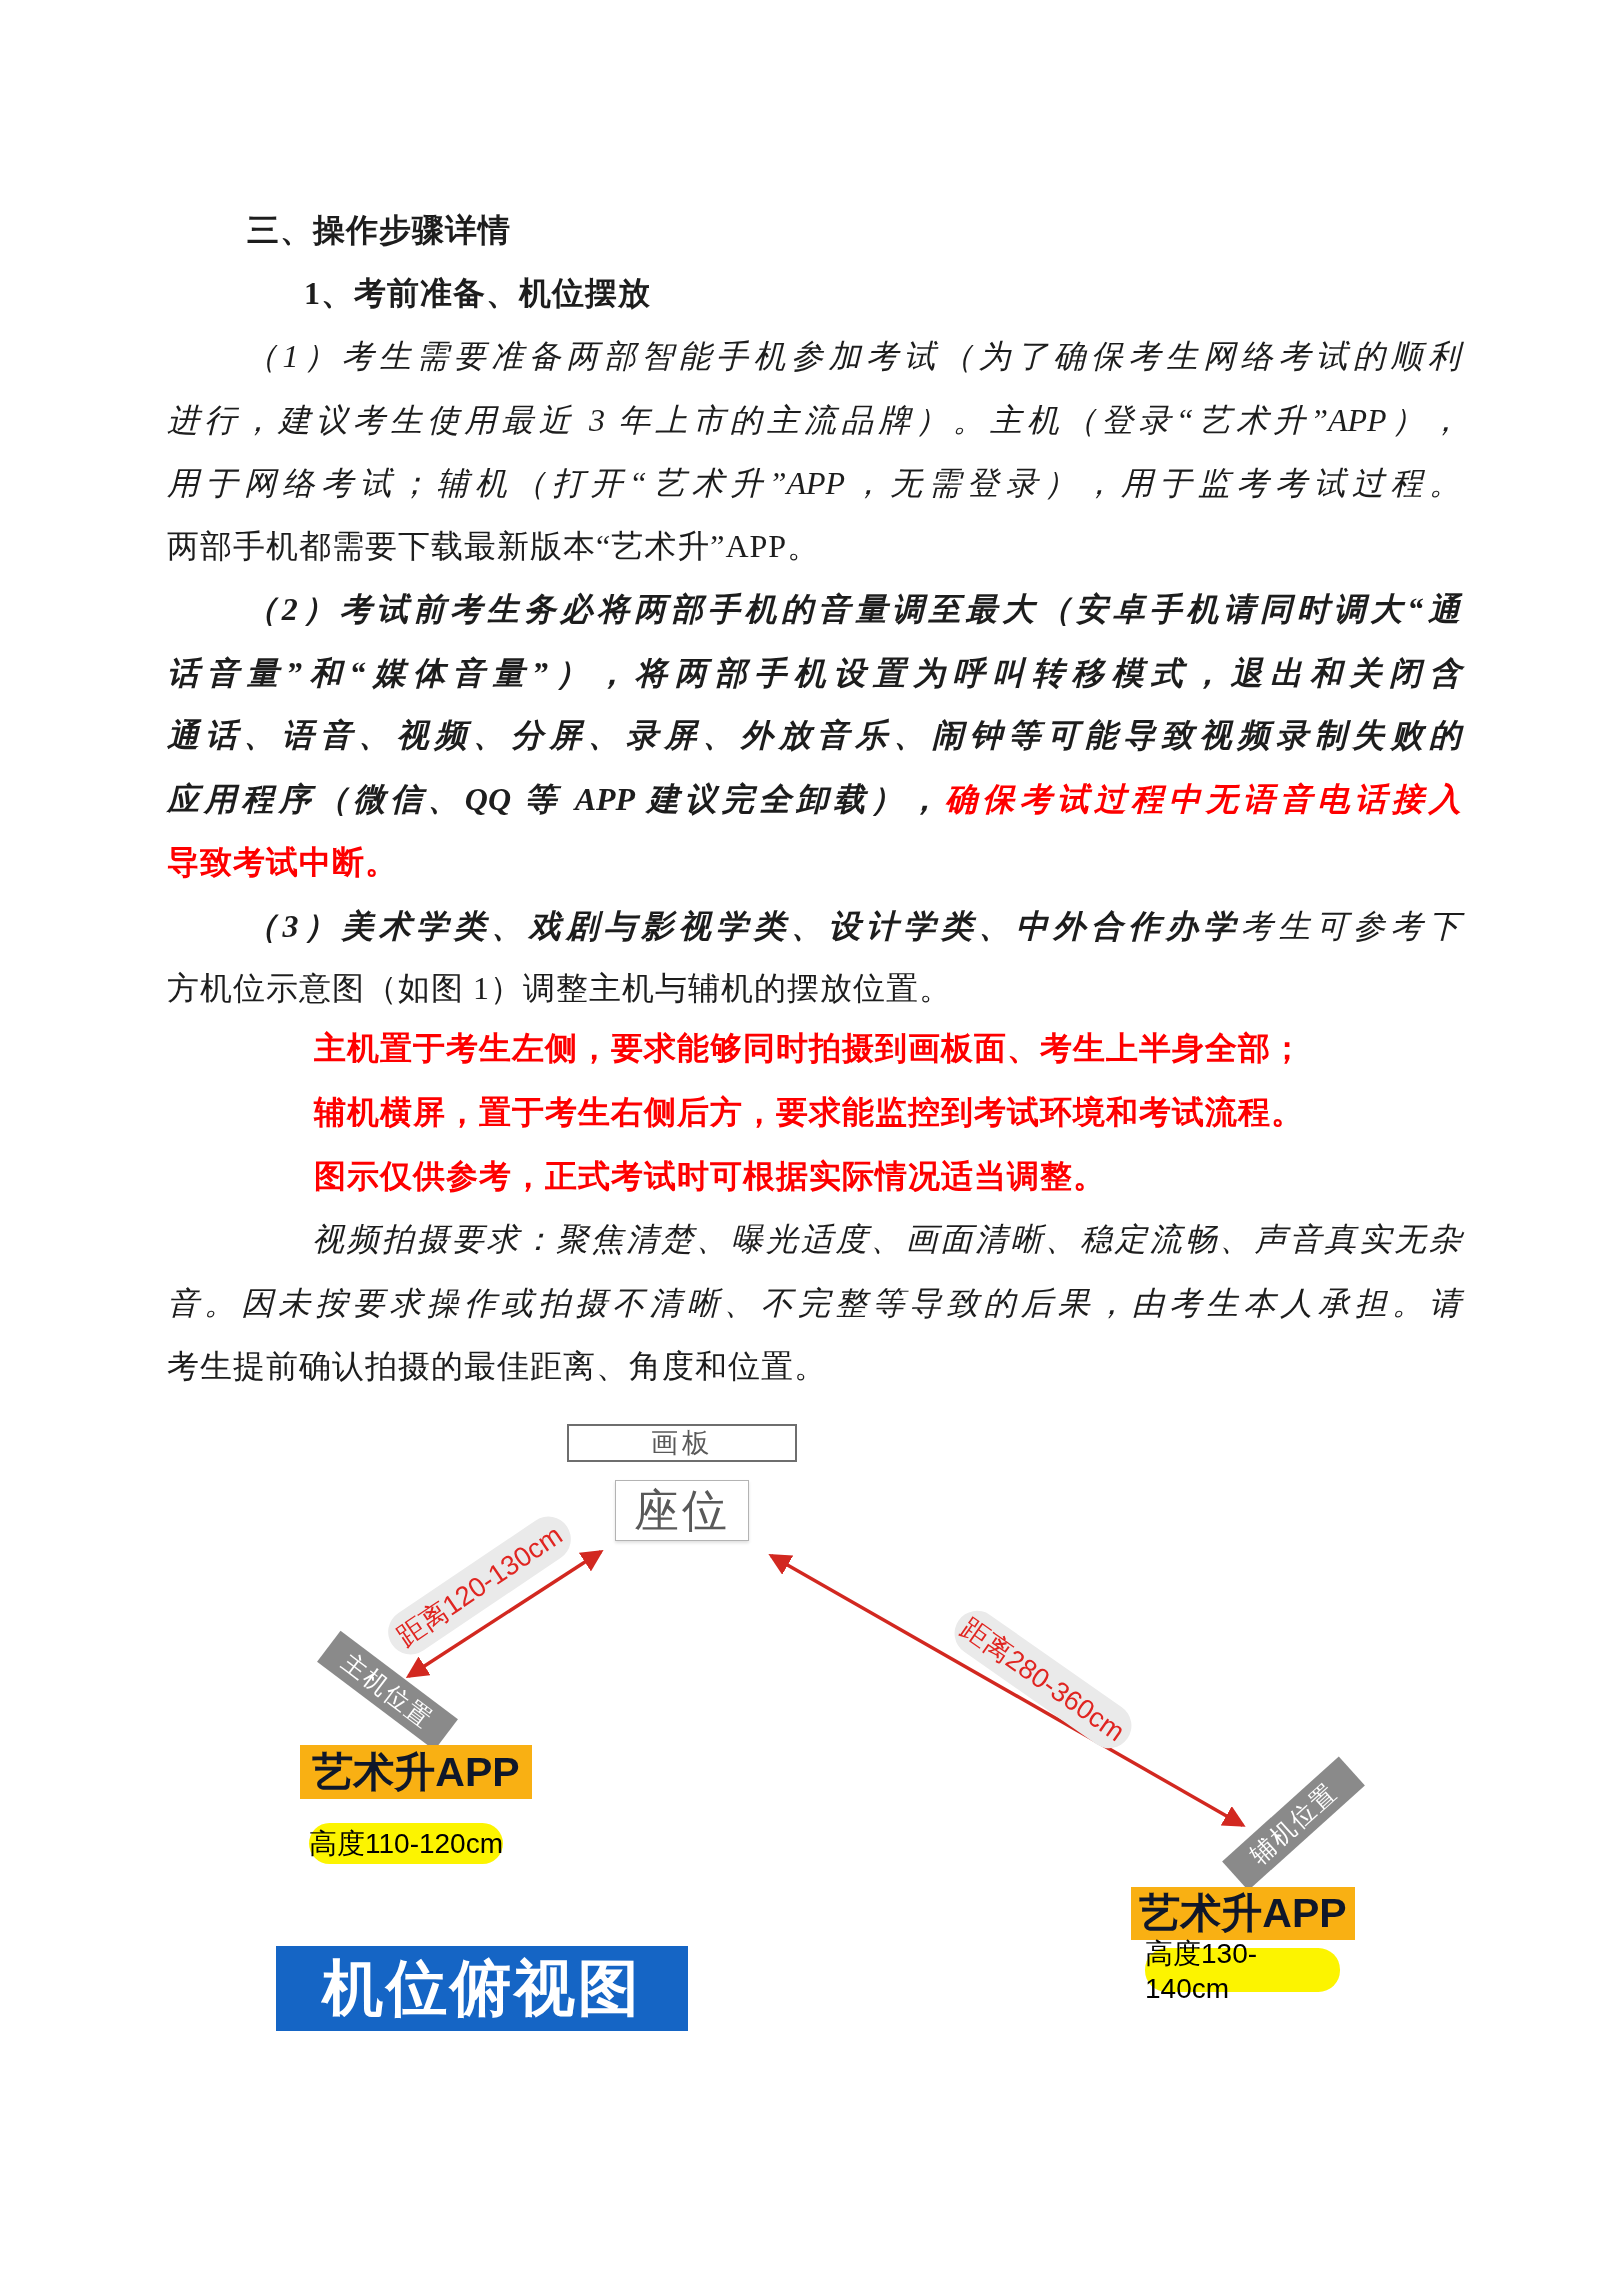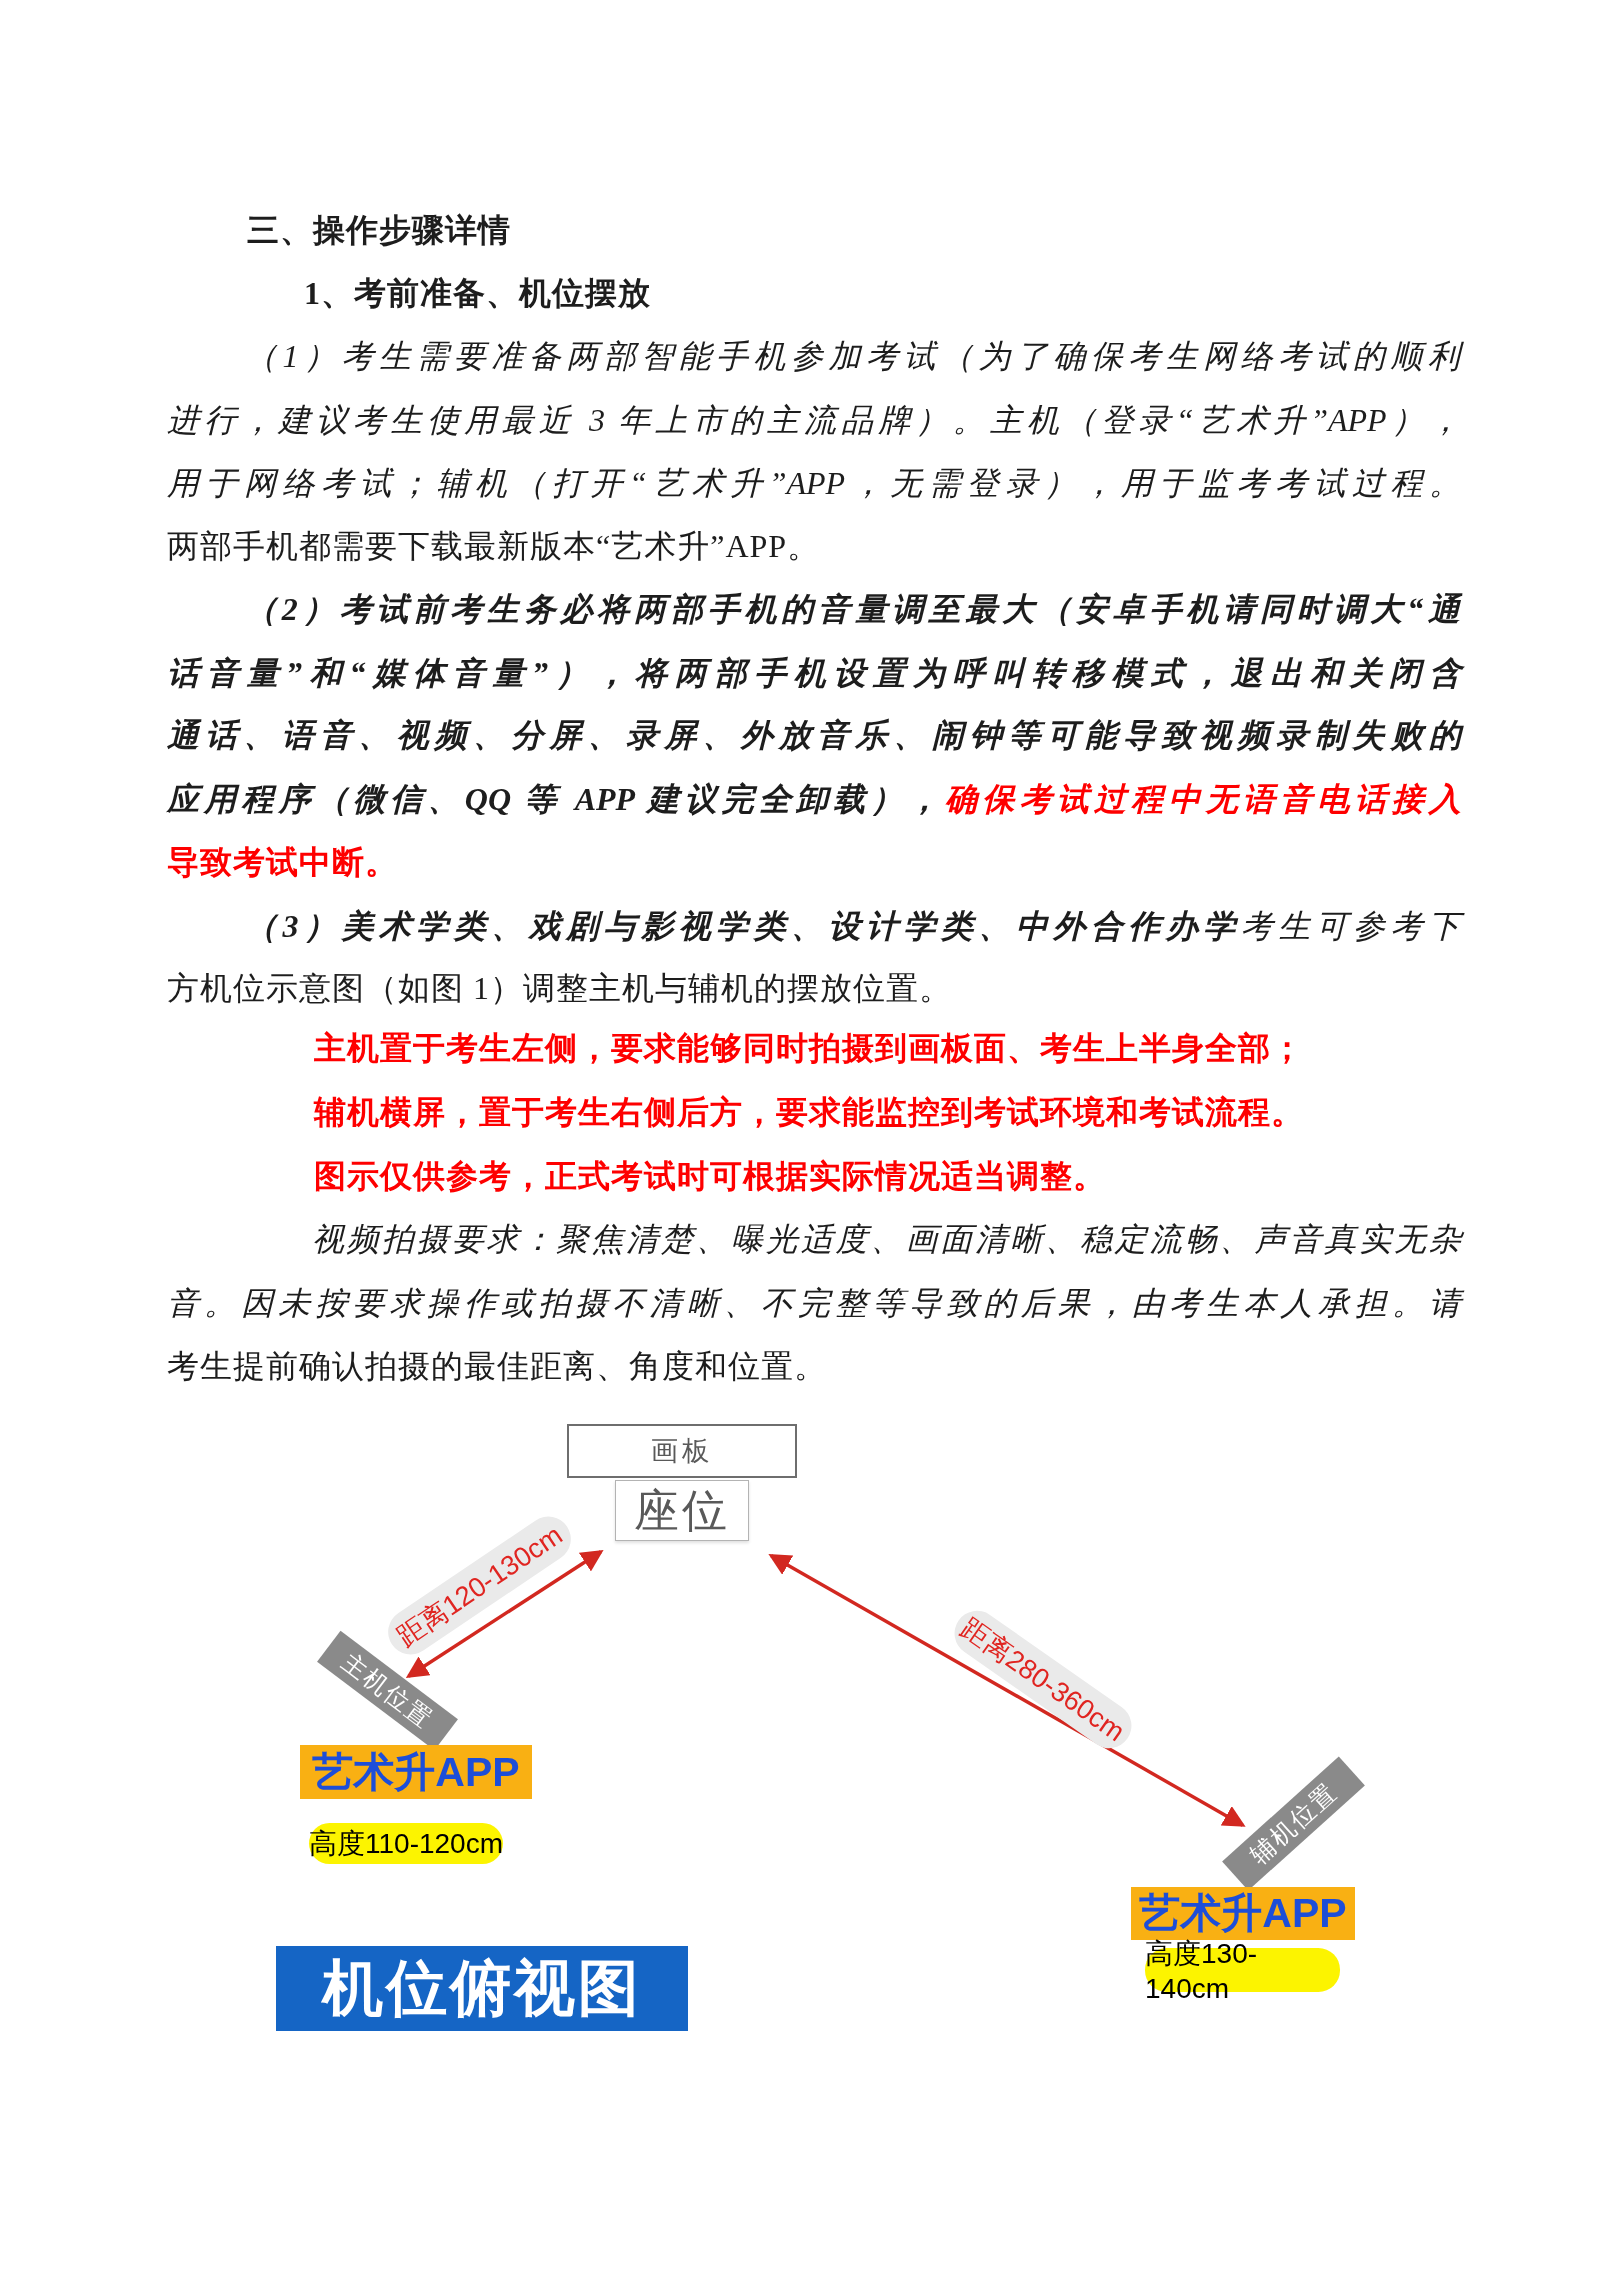--- a/index.html
+++ b/index.html
@@ -49,21 +49,21 @@
   .gray-tag{
     background:#8a8a8a;
     color:#ffffff;
     font-size:24.5px;
     display:flex;align-items:center;justify-content:center;
     letter-spacing:2px;
     box-sizing:border-box;
   }
   .app-badge{
     background:#f9b013;
-    color:#1d4ed8;
+    color:#0f172a;
     font-size:41px;
     font-weight:bold;
     display:flex;align-items:center;justify-content:center;
     box-sizing:border-box;
   }
   .height-pill{
     background:#fcf400;
     border-radius:21.6px;
     color:#000000;
     font-size:28px;
@@ -114,21 +114,21 @@
   <svg class="arrow-layer" width="1621" height="2293" viewBox="0 0 1654 2339">
     <defs>
       <marker id="ah" viewBox="0 0 10 10" refX="8.5" refY="5" markerWidth="6.5" markerHeight="6.5" orient="auto-start-reverse">
         <path d="M0,0 L10,5 L0,10 z" fill="#d22820"></path>
       </marker>
     </defs>
     <line x1="417" y1="1710" x2="613" y2="1583" stroke="#d22820" stroke-width="3.5" marker-start="url(#ah)" marker-end="url(#ah)"></line>
     <line x1="787" y1="1587" x2="1268" y2="1862" stroke="#d22820" stroke-width="3.5" marker-start="url(#ah)" marker-end="url(#ah)"></line>
   </svg>
 
-  <div class="diagram-el outline-box" style="left:567px;top:1424px;width:230px;height:54px;font-size:27.4px;letter-spacing:3.9px;">
+  <div class="diagram-el outline-box" style="left:567px;top:1424px;width:230px;height:38px;font-size:27.4px;letter-spacing:3.9px;">
       <span>画板</span>
     </div>
 
   <div class="diagram-el outline-box seat-box" style="left:615px;top:1480px;width:134px;height:61px;font-size:45px;letter-spacing:2.9px;">
       <span>座位</span>
     </div>
 
   <div class="diagram-el pill" style="left:374px;top:1563px;width:211px;height:45px;transform:rotate(-34deg);">距离120-130cm</div>
 
   <div class="diagram-el pill" style="left:940px;top:1657px;width:206px;height:45px;transform:rotate(35deg);">距离280-360cm</div>

